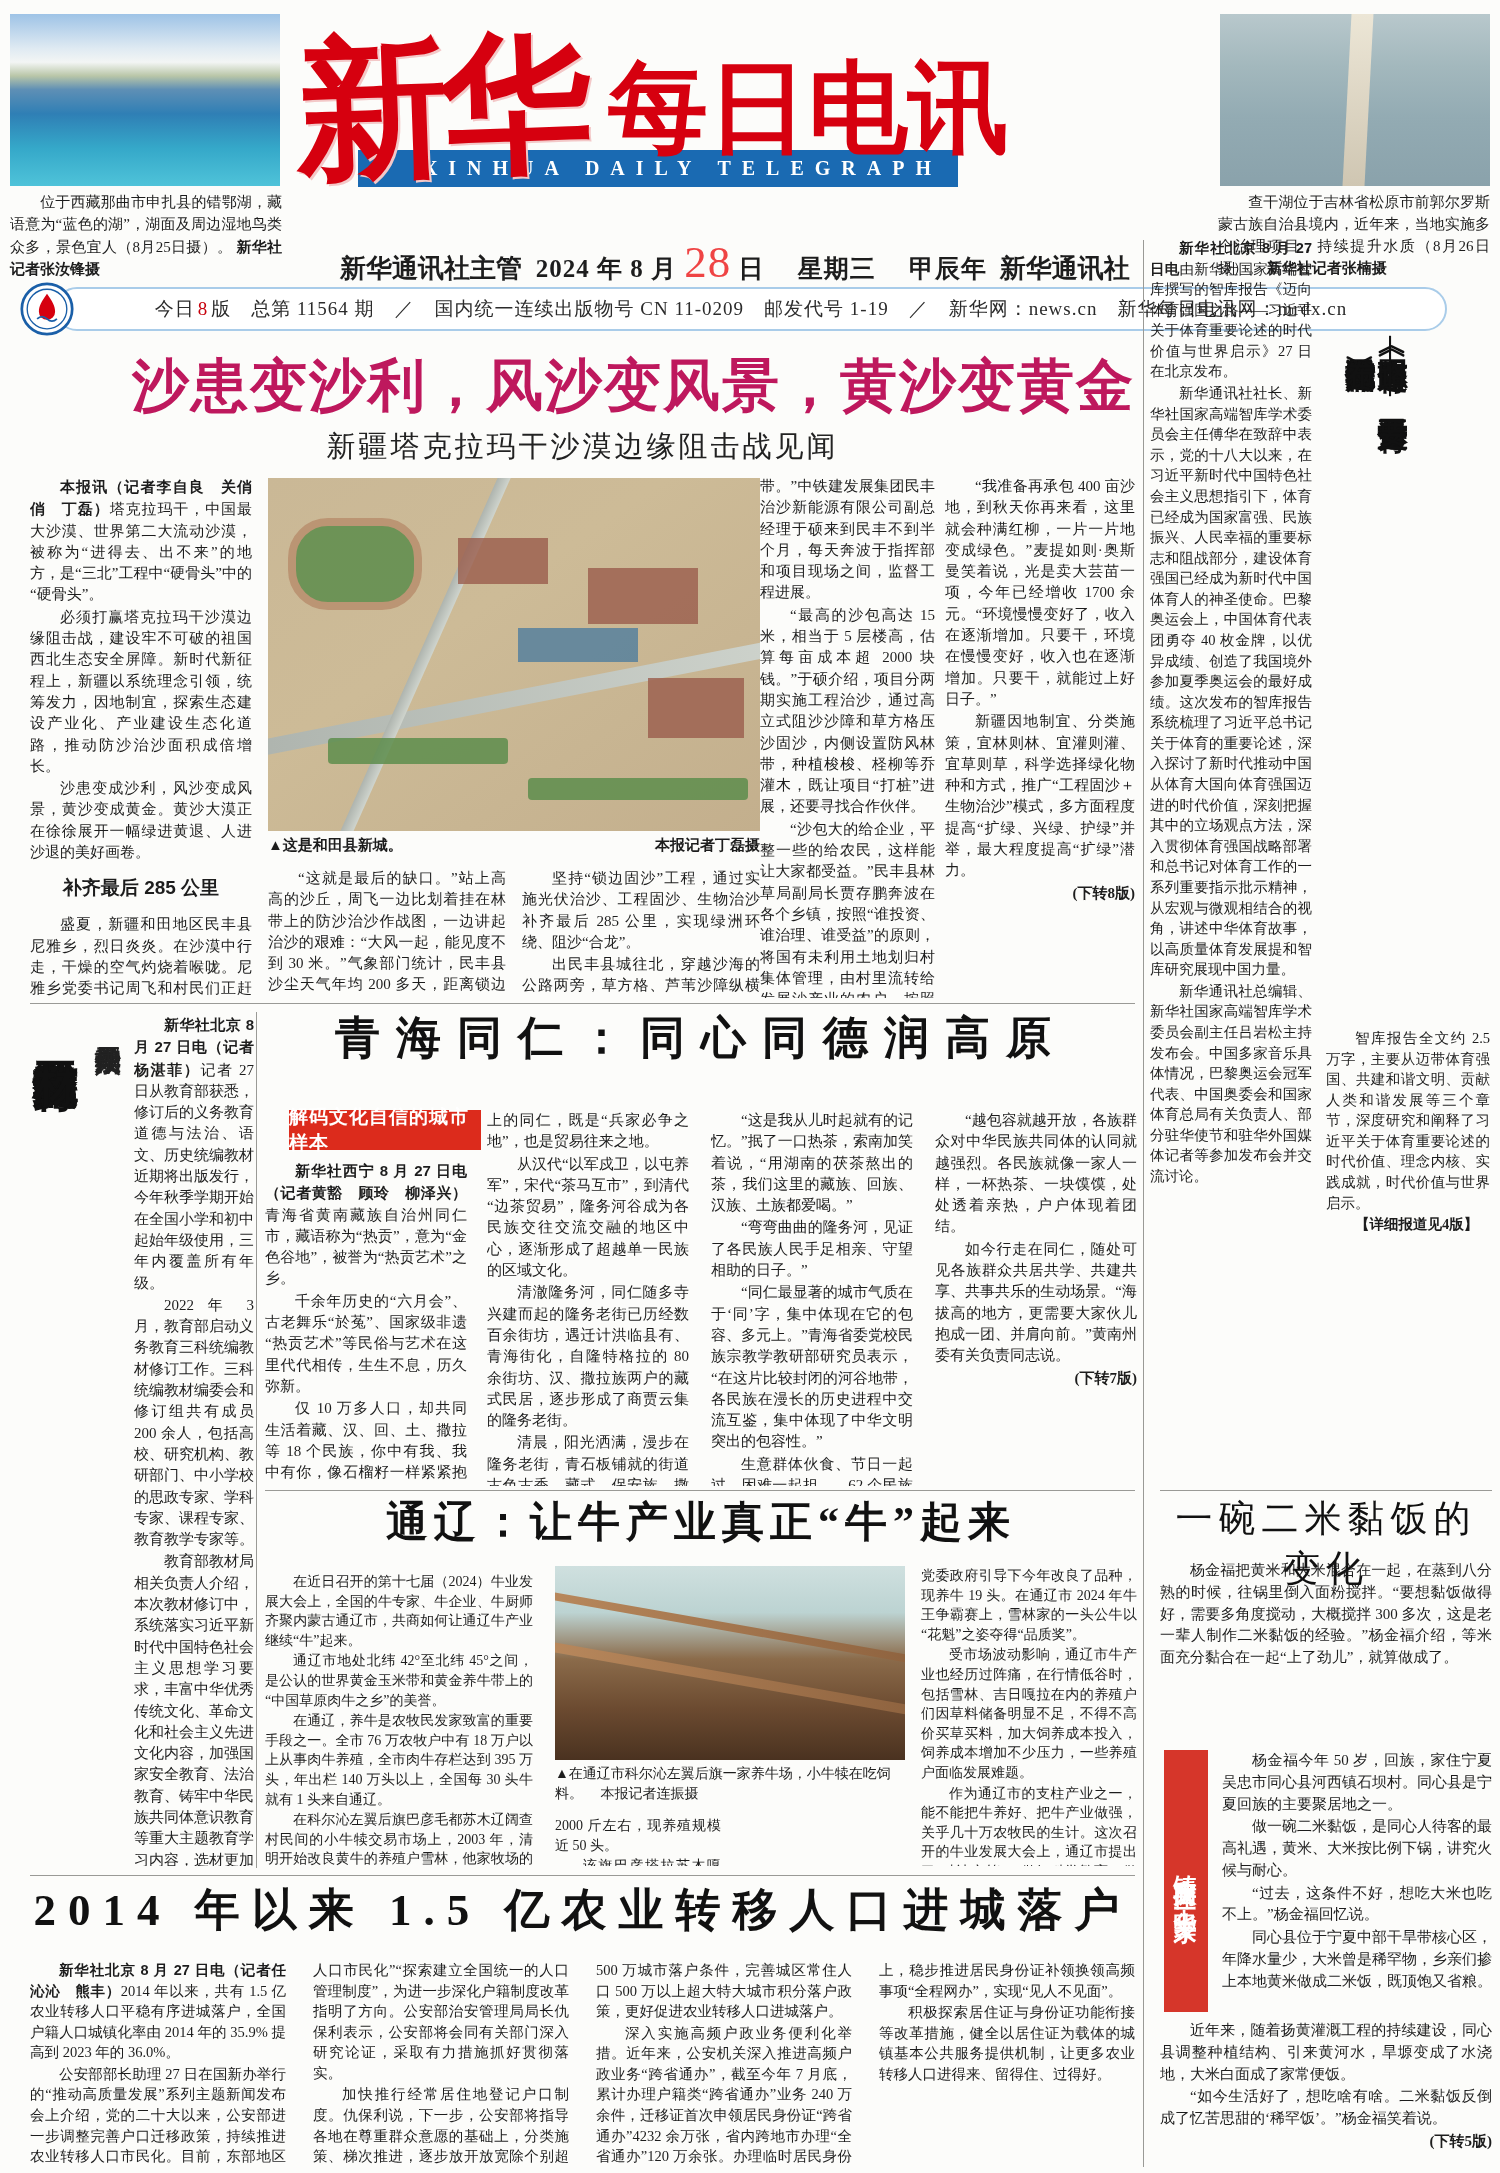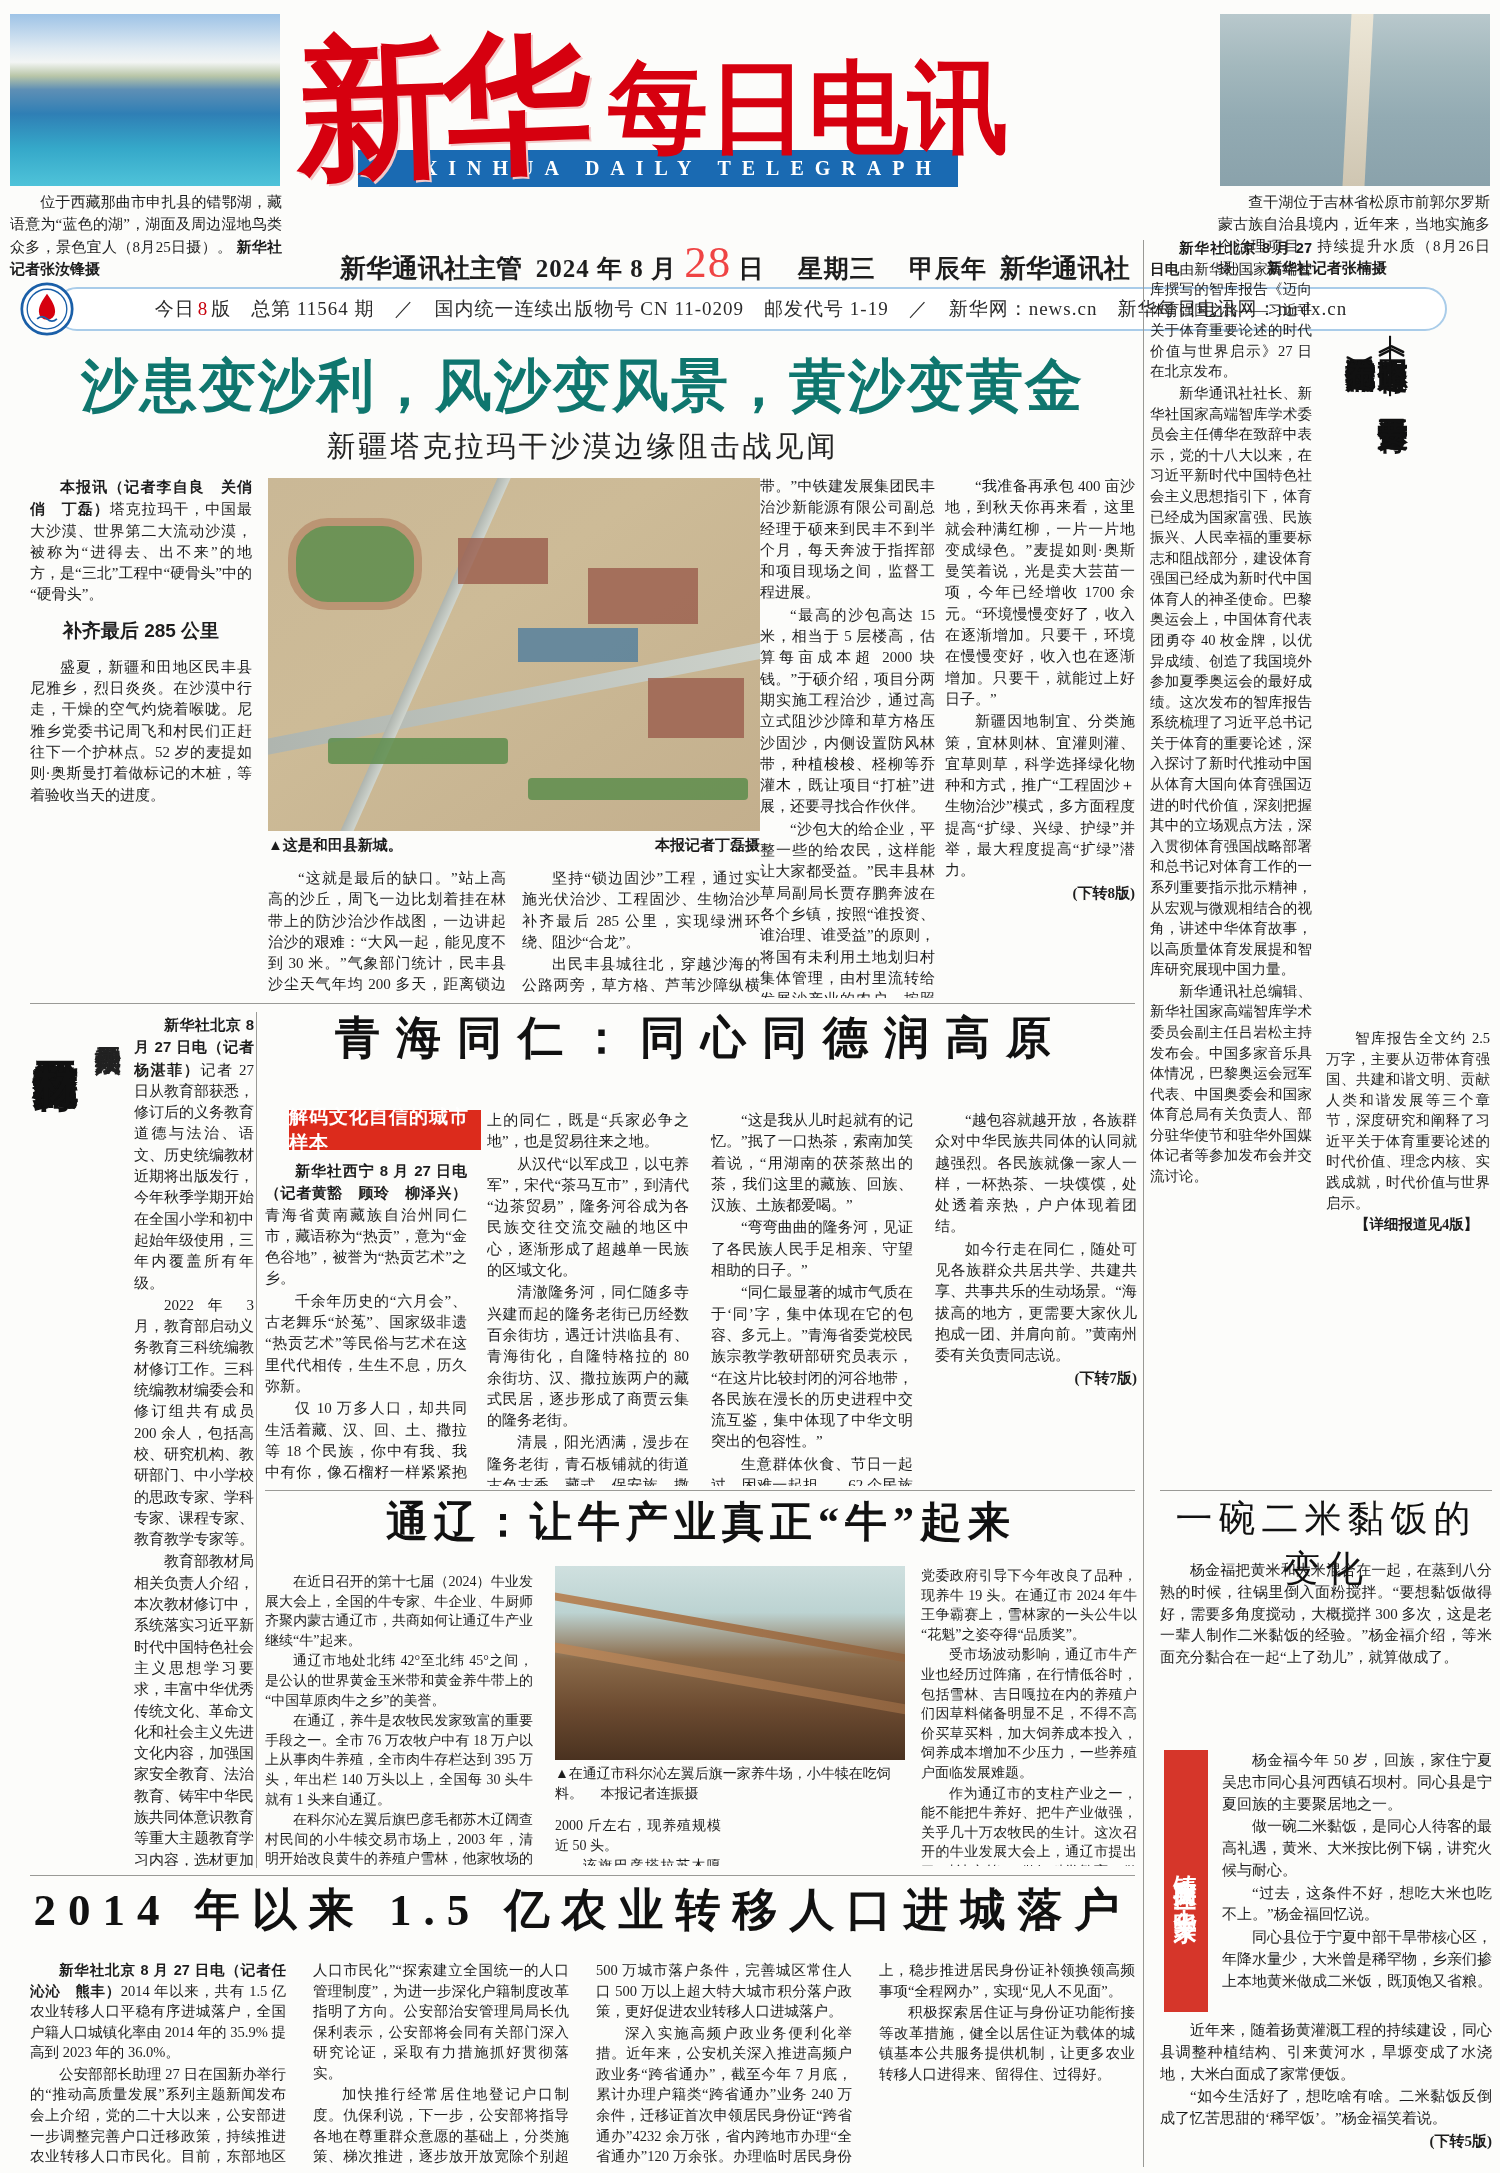--- a/index.html
+++ b/index.html
@@ -39,21 +39,21 @@
      justify-content:space-between;font-size:26px;font-weight:bold;}
   #dategrp{font-weight:bold;font-size:25px;letter-spacing:1px;}
   #dategrp .day{color:#ef4444;font-size:45px;font-weight:normal;line-height:1;}
   #pillbar{position:absolute;left:55px;top:287px;width:1392px;height:44px;border:2px solid #a9cce9;
      border-radius:26px;box-sizing:border-box;display:flex;align-items:center;justify-content:center;
      font-size:19px;color:#2b2b2b;letter-spacing:1px;background:#fff;}
   #pillbar .red{color:#c7000b;padding:0 3px;}
   #logo{position:absolute;left:20px;top:282px;width:54px;height:54px;z-index:4;}
   
   #lead{position:absolute;left:30px;top:348px;width:1105px;height:655px;}
-  #lead h1{margin:0;text-align:center;font-size:57px;font-weight:900;letter-spacing:2px;color:#0f766e;}
+  #lead h1{margin:0;text-align:right;font-size:57px;font-weight:900;letter-spacing:2px;color:#be185d;}
   #lead .deck{text-align:center;font-size:29px;margin-top:2px;letter-spacing:3px;color:#222;}
   #lead-body{position:absolute;left:0;top:128px;width:1105px;height:522px;}
   #lead-photo{position:absolute;left:238px;top:2px;width:492px;height:353px;
      background:linear-gradient(145deg,#cab896 0%,#cdbb97 40%,#c3af8d 100%);overflow:hidden;}
   .ph-road{position:absolute;background:linear-gradient(90deg,#aeb4ae,#cfd4cd);}
   .ph-green{position:absolute;background:#5d8d4c;border-radius:4px;opacity:.85;}
   .ph-bldg{position:absolute;background:#9a5d4c;opacity:.8;}
   .ph-blue{position:absolute;background:#4f7d9e;opacity:.8;}
   #lead-capline{position:absolute;left:238px;top:360px;width:492px;display:flex;
      justify-content:space-between;font-size:15px;font-weight:bold;}
@@ -170,20 +170,24 @@
   <div class="rule-h" style="left:265px;top:1490px;width:870px;"></div>
   <div class="rule-h" style="left:1160px;top:1490px;width:332px;"></div>
   <div class="rule-h" style="left:30px;top:1875px;width:1105px;"></div>
 
   <div id="lead">
     <h1>沙患变沙利，风沙变风景，黄沙变黄金</h1>
     <div class="deck">新疆塔克拉玛干沙漠边缘阻击战见闻</div>
     <div id="lead-body">
       <div class="col bt" style="left:0;top:0;width:222px;height:522px;">
         <p><b class="dl">本报讯（记者李自良　关俏俏　丁磊）</b><span>塔克拉玛干，中国最大沙漠、世界第二大流动沙漠，被称为“进得去、出不来”的地方，是“三北”工程中“硬骨头”中的“硬骨头”。</span></p>
+        <div>
+            <p>必须打赢塔克拉玛干沙漠边缘阻击战，建设牢不可破的祖国西北生态安全屏障。新时代新征程上，新疆以系统理念引领，统筹发力，因地制宜，探索生态建设产业化、产业建设生态化道路，推动防沙治沙面积成倍增长。</p>
+            <p>沙患变成沙利，风沙变成风景，黄沙变成黄金。黄沙大漠正在徐徐展开一幅绿进黄退、人进沙退的美好画卷。</p>
+          </div>
         <div class="subhd">补齐最后 285 公里</div>
         <div>
             <p>盛夏，新疆和田地区民丰县尼雅乡，烈日炎炎。在沙漠中行走，干燥的空气灼烧着喉咙。尼雅乡党委书记周飞和村民们正赶往下一个护林点。52 岁的麦提如则·奥斯曼打着做标记的木桩，等着验收当天的进度。</p>
           </div>
       </div>
 
       <div id="lead-photo">
         <div class="ph-green" style="left:20px;top:40px;width:118px;height:76px;border-radius:40px;border:8px solid #b98f6e;"></div>
         <div class="ph-road" style="left:-20px;top:210px;width:560px;height:16px;transform:rotate(-11deg);"></div>
         <div class="ph-road" style="left:150px;top:-30px;width:12px;height:420px;transform:rotate(24deg);"></div>

